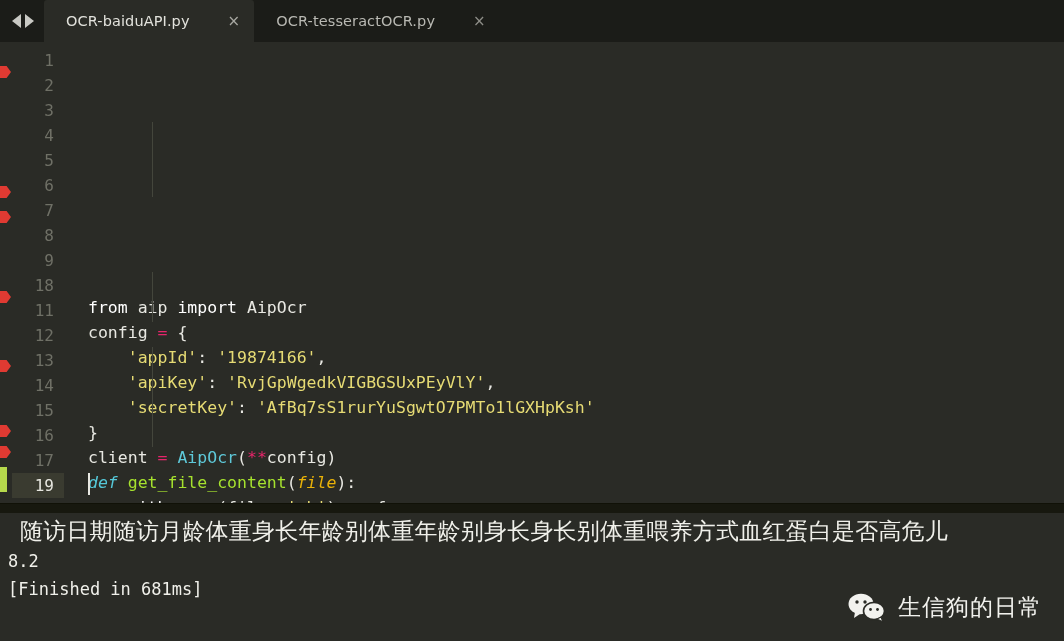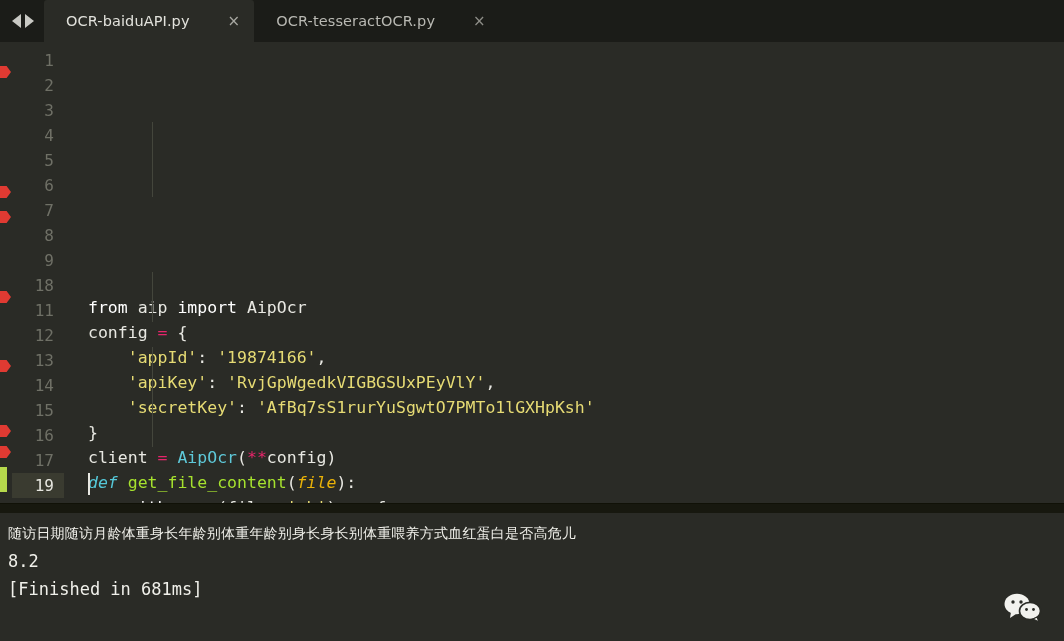--- a/index.html
+++ b/index.html
@@ -189,23 +189,24 @@
   }
   .output .oline {
     height: 28px;
     line-height: 28px;
     color: #f0f0ea;
     font-family: "DejaVu Sans Mono", "Liberation Mono", monospace;
     font-size: 17px;
     white-space: pre;
   }
   .output .oline.cjk {
-    font-family: Liberation Sans, sans-serif;
-    font-size: 14px;
+    font-family: Liberation Mono, monospace;
+    font-size: 23px;
     letter-spacing: .2px;
+    margin-left: 12px;
   }
 
   
   .watermark {
     position: absolute;
     right: 22px;
     bottom: 18px;
     display: flex;
     align-items: center;
     gap: 12px;
@@ -301,16 +302,17 @@
           <ellipse cx="13" cy="11" rx="12.5" ry="10.2" fill="#f2f2ee"></ellipse>
           <polygon points="7,19 6,25 12,21" fill="#f2f2ee"></polygon>
           <circle cx="9" cy="9" r="1.7" fill="#2a2b26"></circle>
           <circle cx="17" cy="9" r="1.7" fill="#2a2b26"></circle>
           <ellipse cx="26" cy="18" rx="10.5" ry="8.6" fill="#f2f2ee" stroke="#2a2b26" stroke-width="1.6"></ellipse>
           <polygon points="33,24 35,29 29,26" fill="#f2f2ee" stroke="#2a2b26" stroke-width="1.2"></polygon>
           <circle cx="22.5" cy="16.5" r="1.4" fill="#2a2b26"></circle>
           <circle cx="29.5" cy="16.5" r="1.4" fill="#2a2b26"></circle>
         </svg>
       </span>
+      <span class="wm-text">生信狗的日常</span>
     </div>
   </div>
 
 </div>
 
 </body></html>

